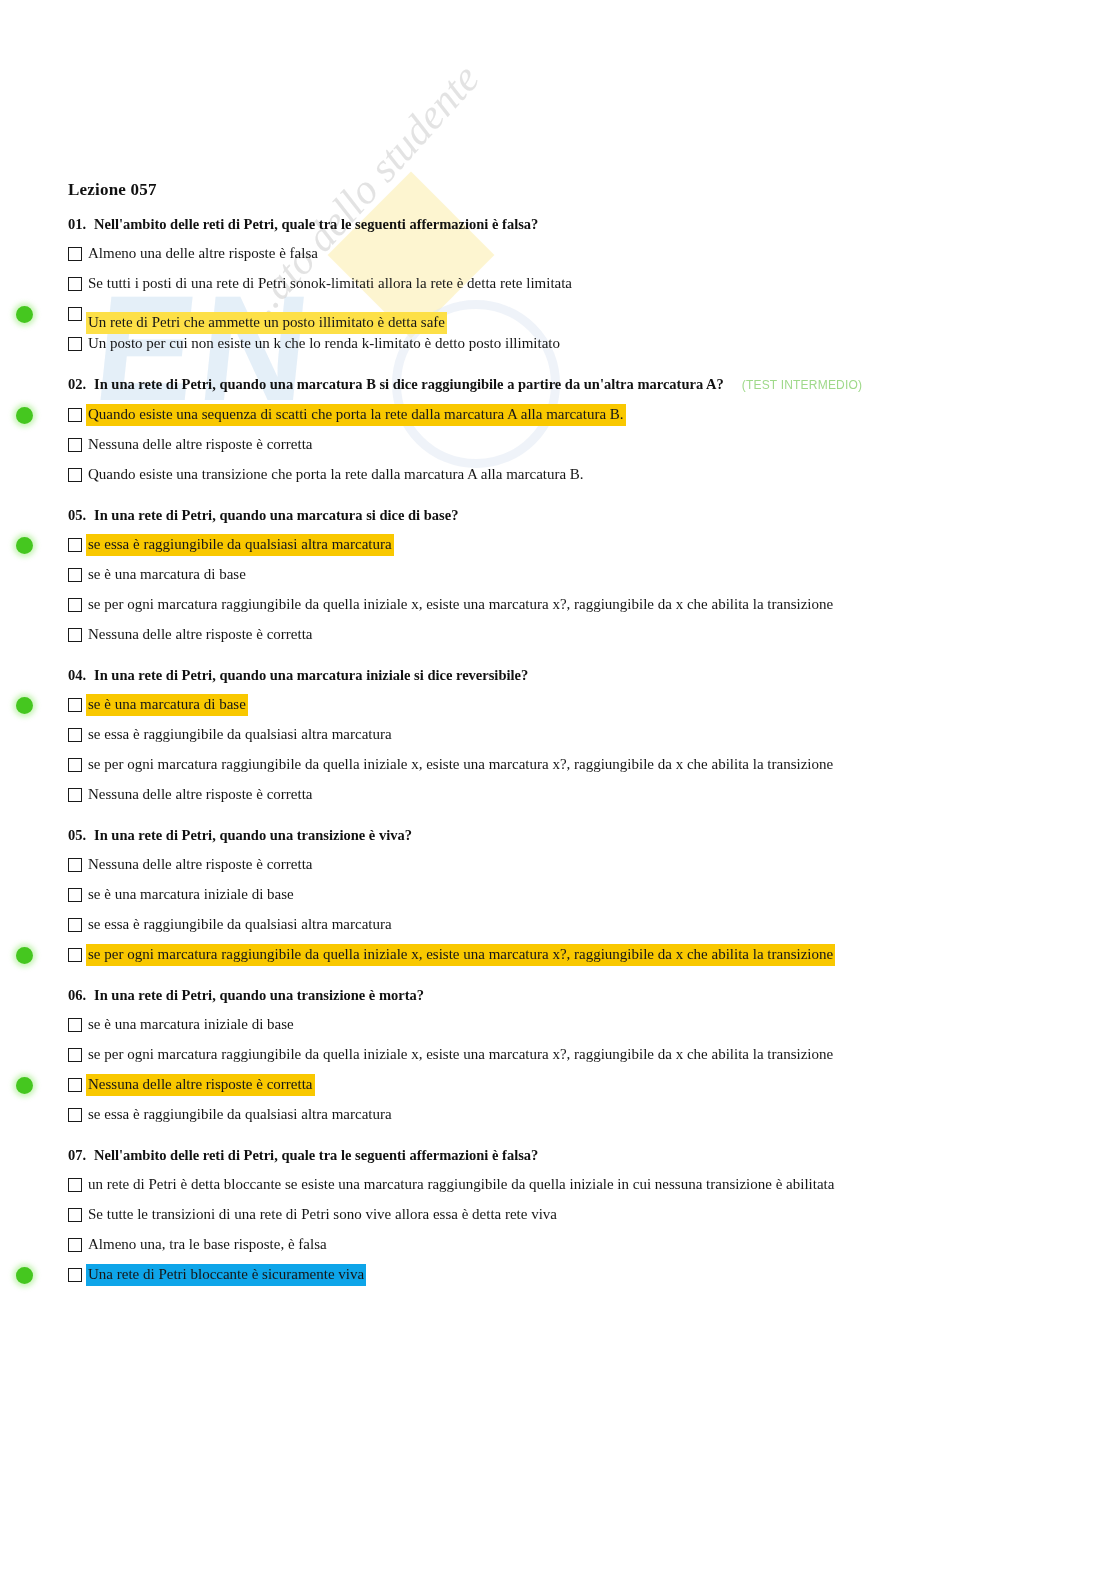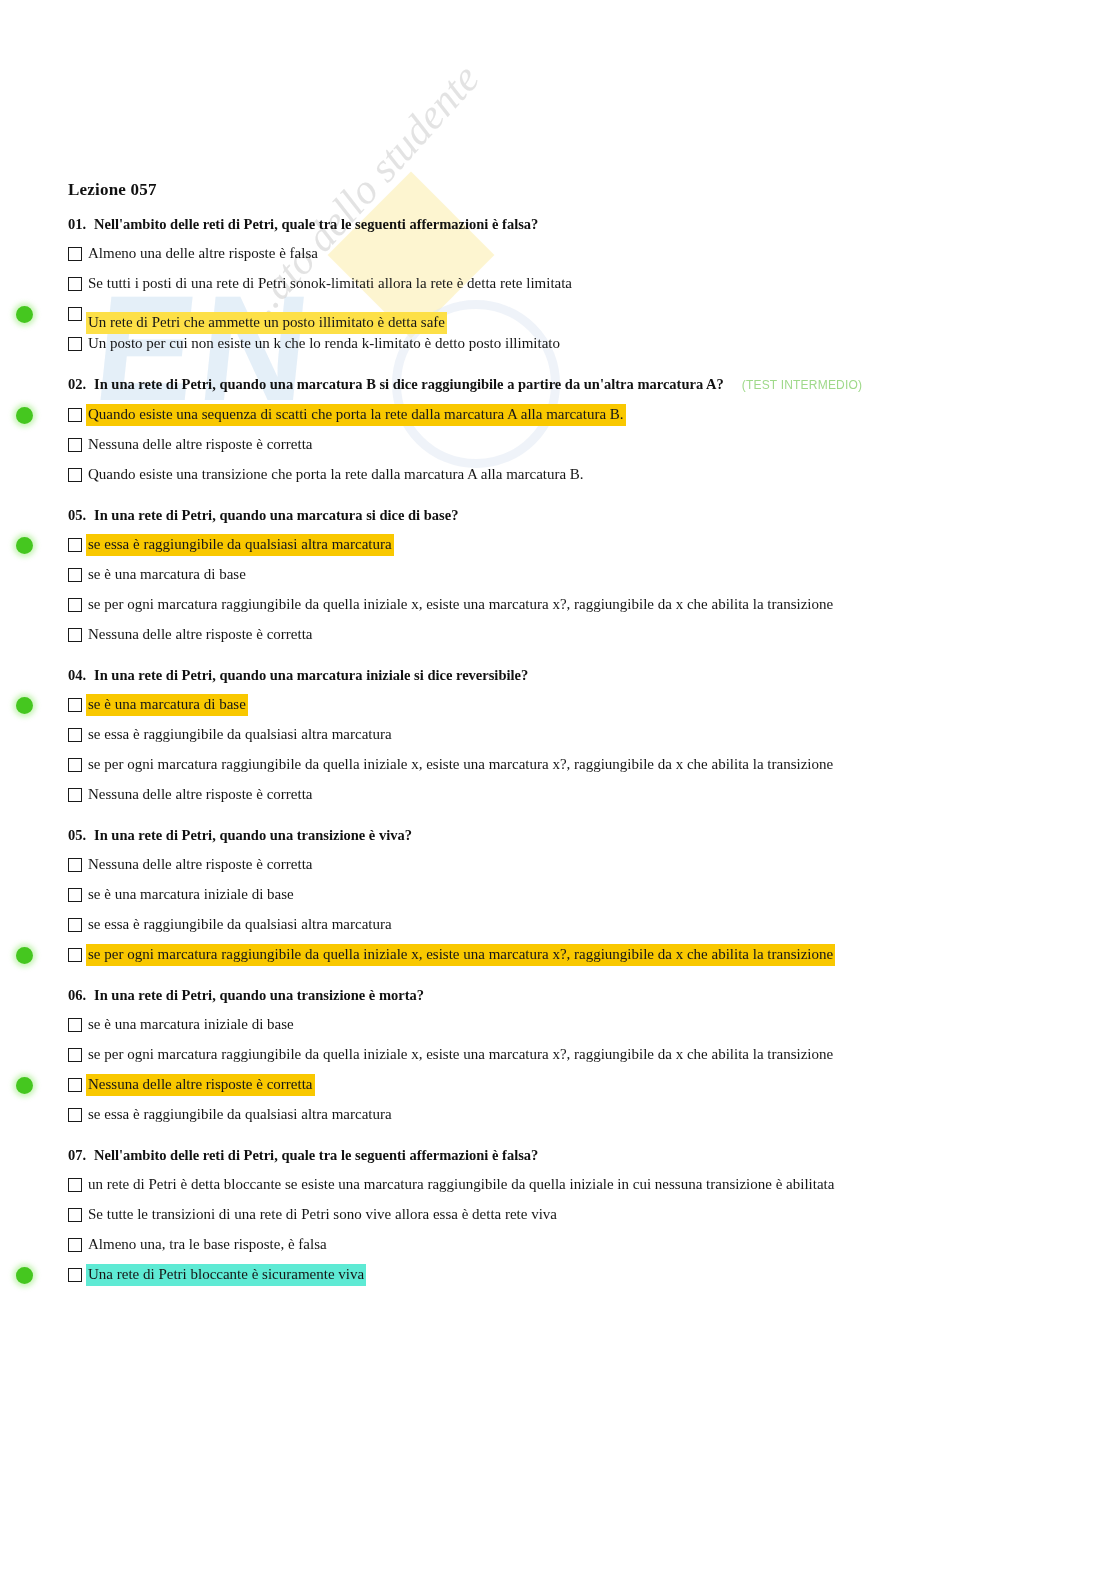--- a/index.html
+++ b/index.html
@@ -403,18 +403,18 @@
             <span class="checkbox"></span>
             <span class="answer-text">Almeno una, tra le base risposte, è falsa</span>
           </div>
         </div>
         <div class="answer-row">
           <div class="marker-slot">
             <span class="green-dot" style="background: rgb(69, 199, 31);"></span>
           </div>
           <div class="answer-body">
             <span class="checkbox"></span>
-            <span class="answer-text hl" style="background: #5eead4;">Una rete di Petri bloccante è sicuramente viva</span>
+            <span class="answer-text hl" style="background: #0ea5e9;">Una rete di Petri bloccante è sicuramente viva</span>
           </div>
         </div>
       </div>
     </div>
 </div>
 
 </body></html>

